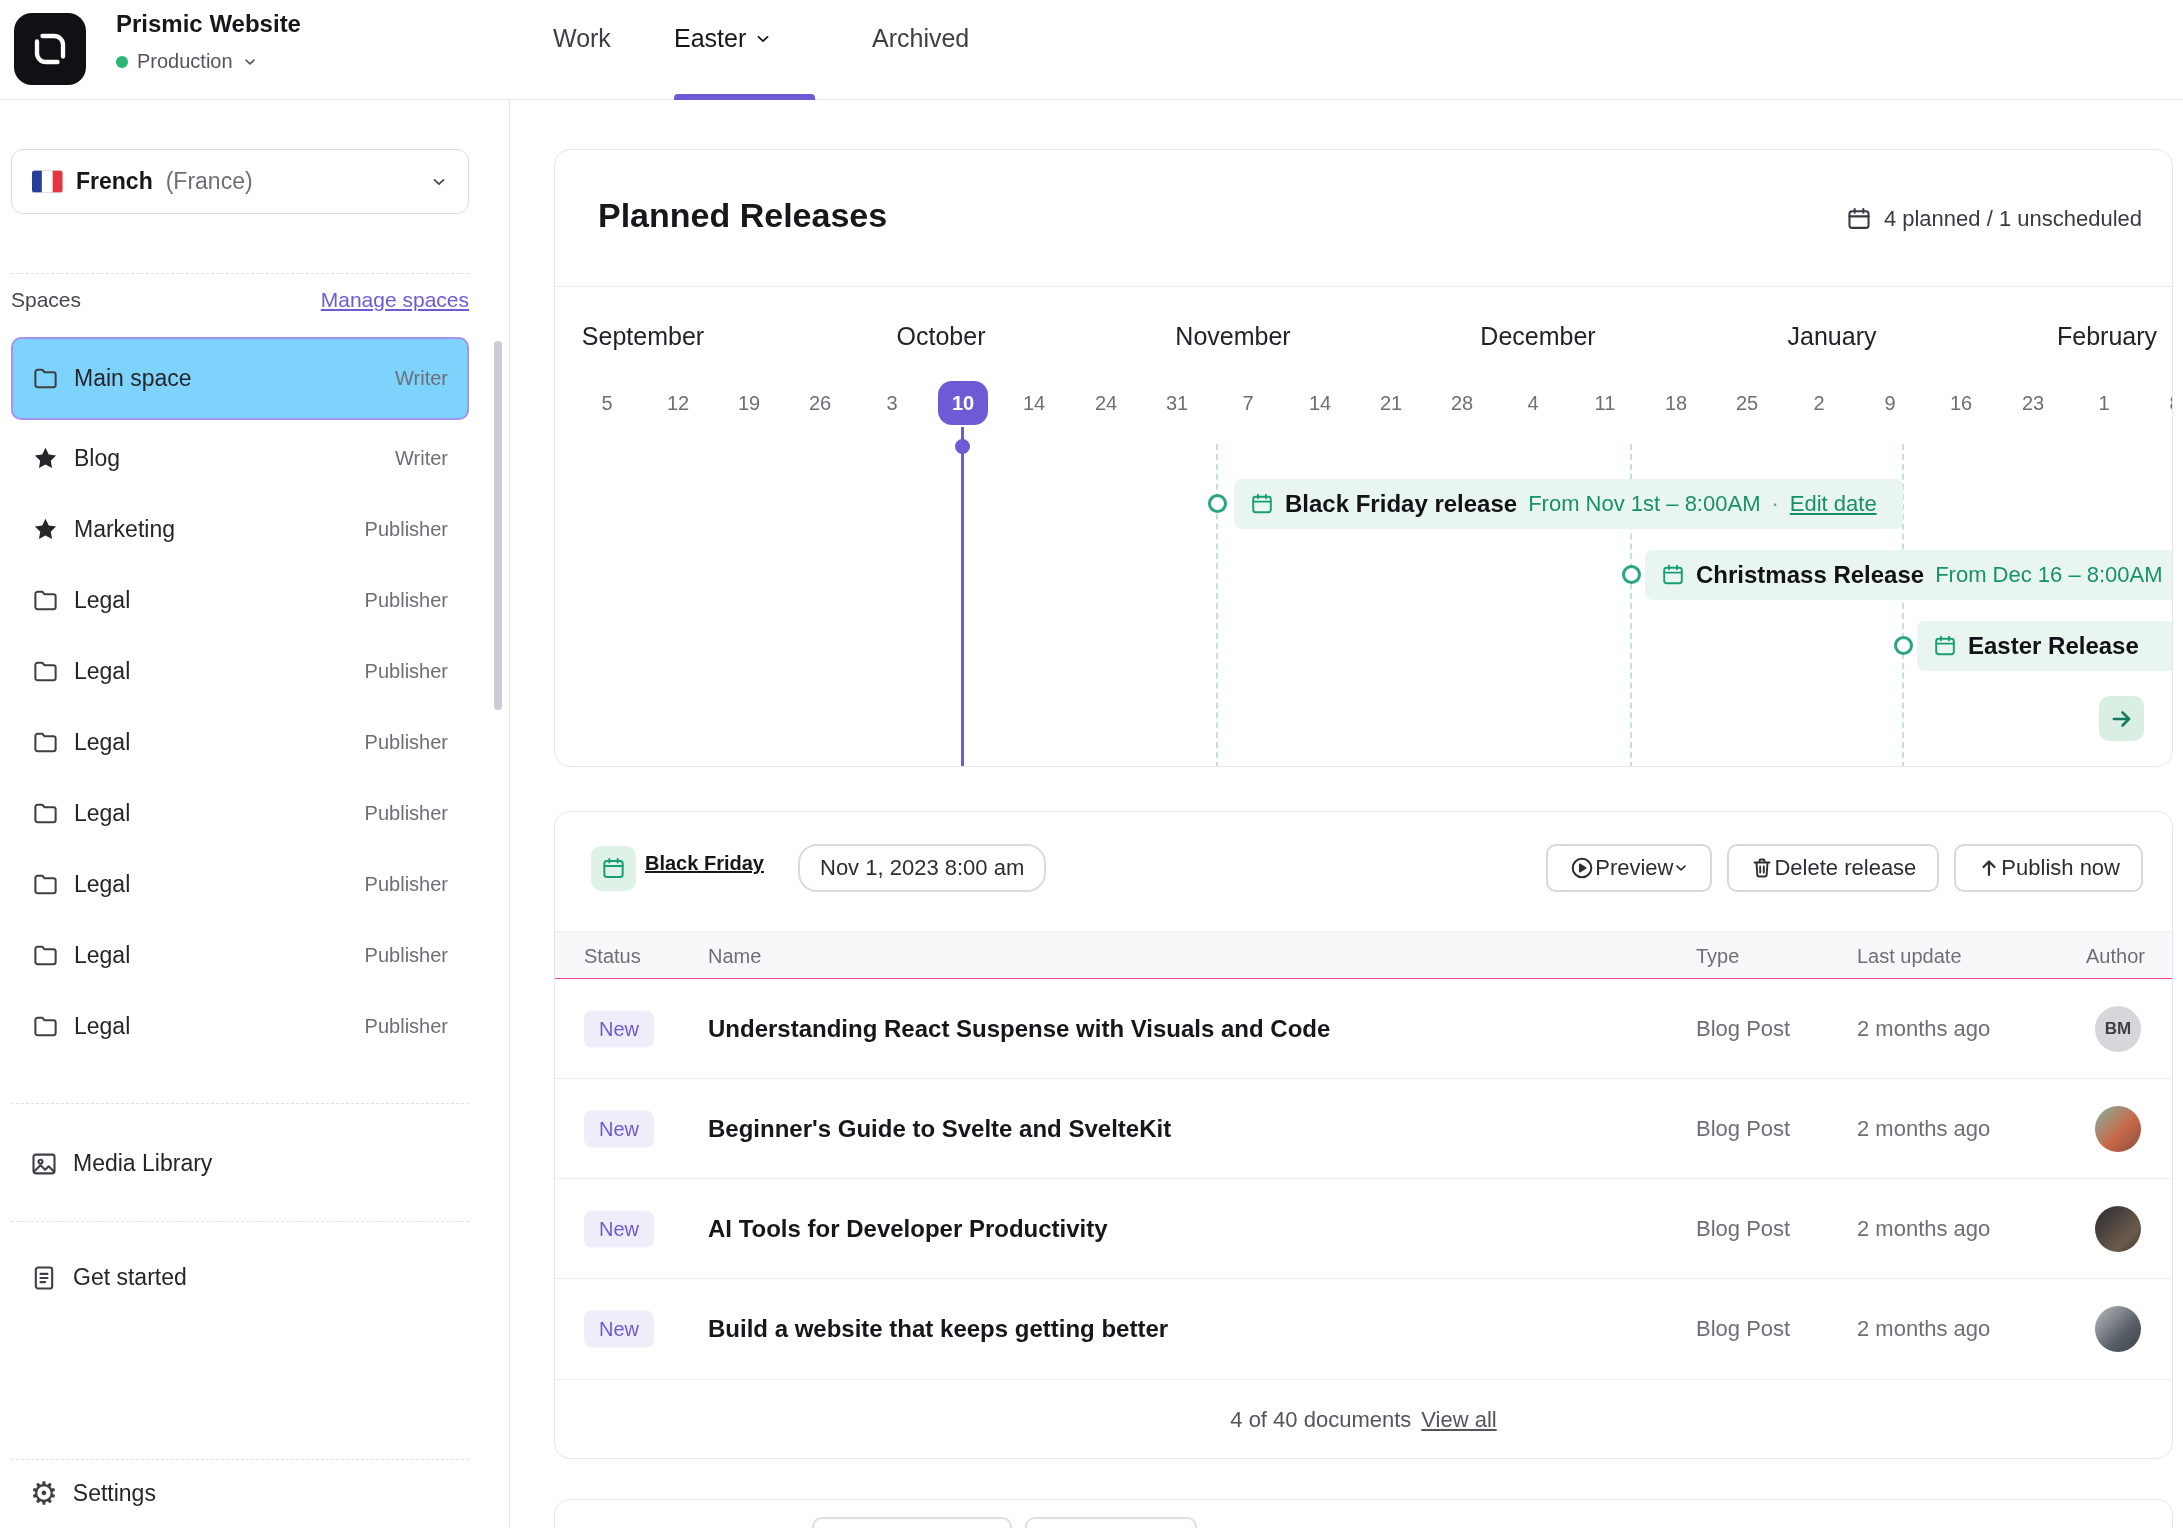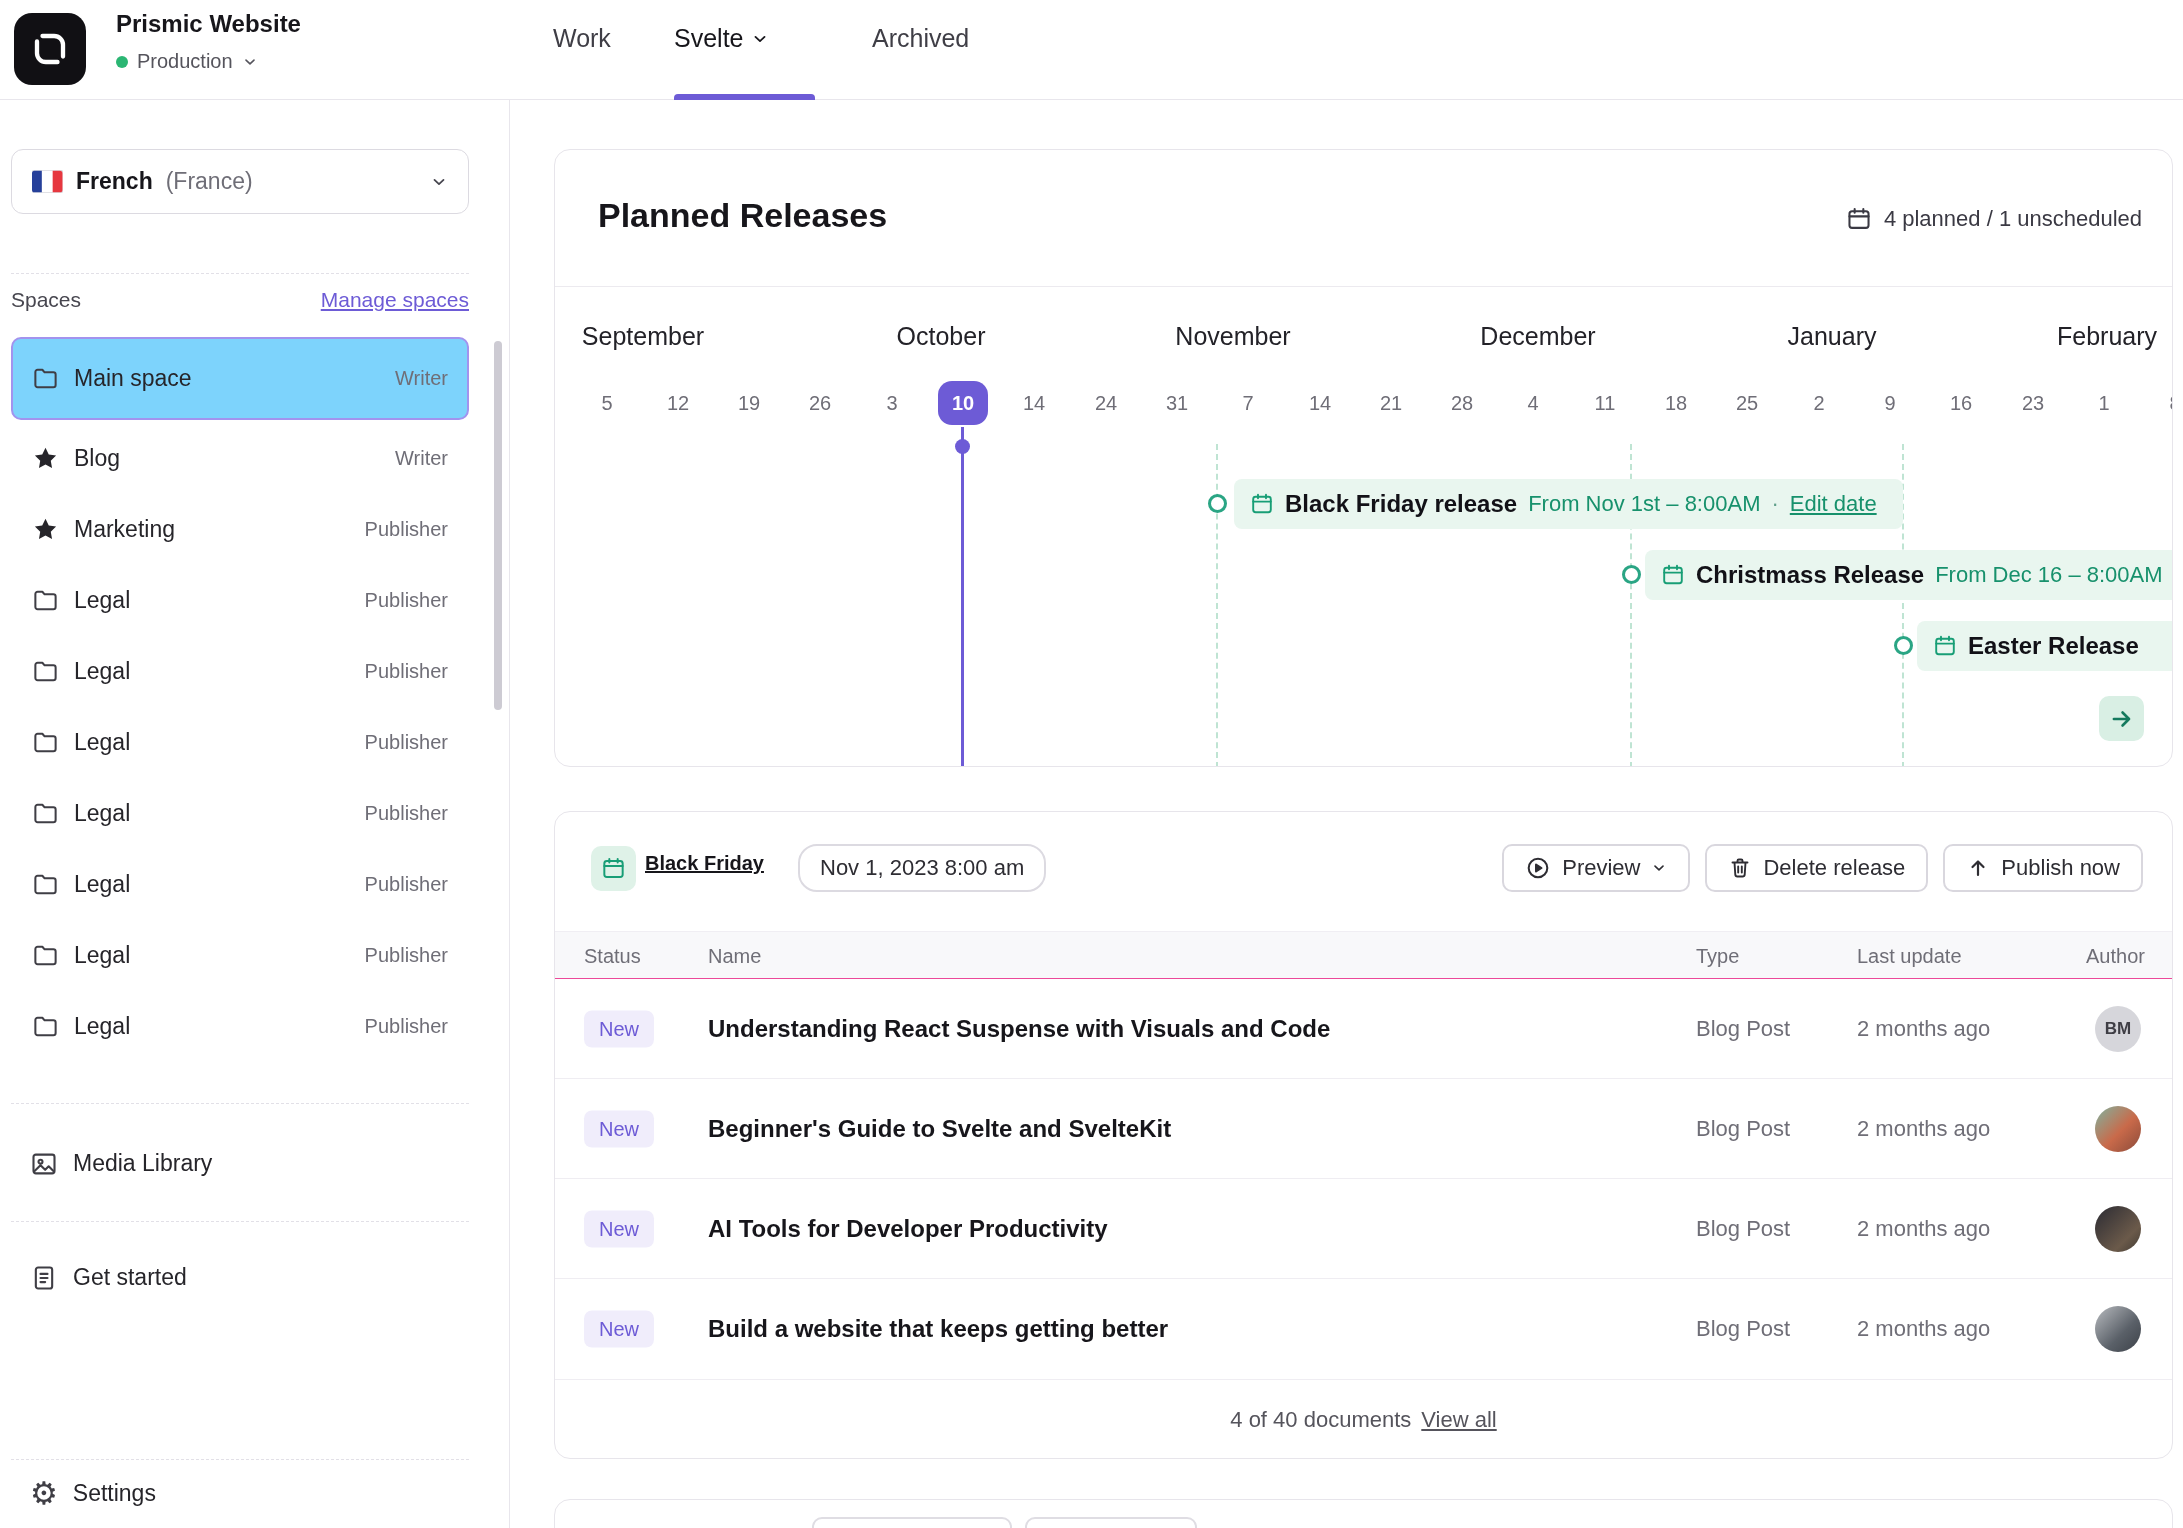--- a/index.html
+++ b/index.html
@@ -76,21 +76,21 @@
   
   #card-detail{top:811px;height:648px}
   #cal-chip{position:absolute;left:36px;top:34px;width:45px;height:45px;background:#DFF2E8;border-radius:10px;
     display:flex;align-items:center;justify-content:center}
   #bf-title{position:absolute;left:90px;top:40px;font-size:20px;font-weight:700;color:#17161B;
     text-decoration:underline;cursor:pointer;white-space:nowrap}
   #dt-chip{position:absolute;left:243px;top:32px;height:48px;border:2px solid #DCDAE1;border-radius:19px;
     display:inline-flex;align-items:center;padding:0 20px;font-size:22px;color:#2E2D33;cursor:pointer;white-space:nowrap}
   #detail-actions{position:absolute;right:29px;top:32px;display:flex;gap:15px}
   .btn{height:48px;border:2px solid #D9D7DE;background:#fff;border-radius:10px;display:flex;align-items:center;
-    gap:11px;padding:0 21px;font-size:22px;font-weight:500;color:#2E2D33;cursor:pointer;
+    padding:0 21px;font-size:22px;font-weight:500;color:#2E2D33;cursor:pointer;
     font-family:"Liberation Sans",sans-serif;white-space:nowrap}
   #thead{position:absolute;left:0;top:119px;width:100%;height:48px;background:#F8F8FA;
     border-top:1px solid #F0EEF3;border-bottom:1px solid #ec4899}
   .th{position:absolute;top:0;line-height:48px;font-size:20px;color:#6F6E77}
   #tbody{position:absolute;left:0;top:167px;width:100%}
   .trow{position:relative;height:100px;border-bottom:1px solid #EFEDF2;cursor:pointer}
   .trow:last-child{border-bottom:none}
   .cell{position:absolute;top:50%;transform:translateY(-50%);white-space:nowrap}
   .col-status{left:29px}.col-name{left:153px}.col-type{left:1141px}.col-upd{left:1302px}.col-ava{left:1540px}
   .badge-new{display:inline-block;padding:7px 15px;border-radius:8px;background:#F0EDFB;color:#6D5BD6;font-size:20px;font-weight:500}
@@ -129,21 +129,21 @@
       <svg width="16" height="16" viewBox="0 0 24 24" fill="none" stroke="#55545C" stroke-width="2.4" stroke-linecap="round" stroke-linejoin="round">
           <path d="M6 9.2l6 5.6 6-5.6"></path>
         </svg>
     </div>
 
     <nav>
       <div class="tab" style="left:553px">
         <span>Work</span>
       </div>
       <div class="tab active" style="left:674px">
-        <span>Svelte</span>
+        <span>Easter</span>
         <svg width="18" height="18" viewBox="0 0 24 24" fill="none" stroke="#17161B" stroke-width="2.4" stroke-linecap="round" stroke-linejoin="round">
             <path d="M6 9.2l6 5.6 6-5.6"></path>
           </svg>
       </div>
       <div class="tab" style="left:872px">
         <span>Archived</span>
       </div>
       <div id="tab-underline"></div>
     </nav>
 

